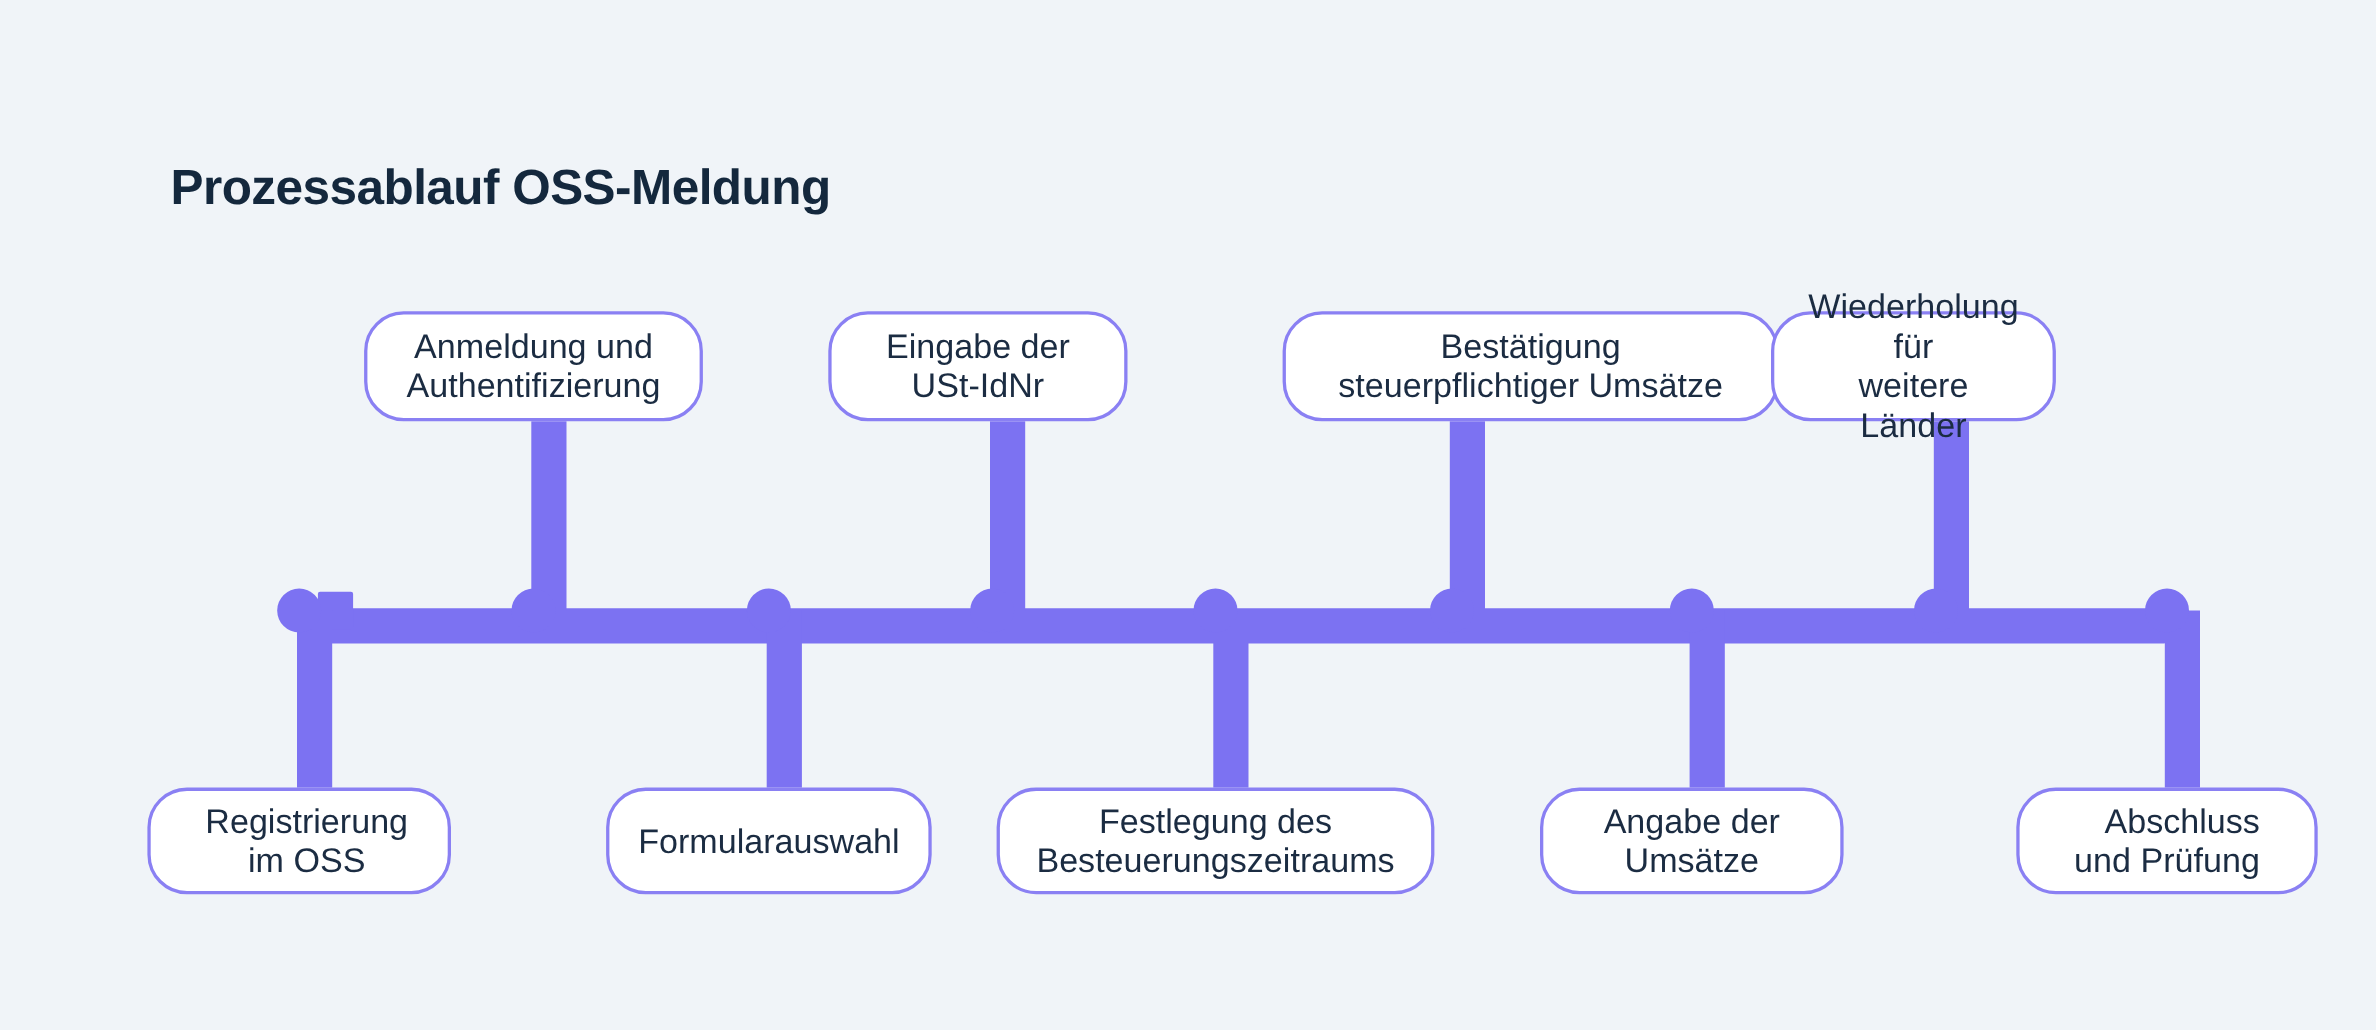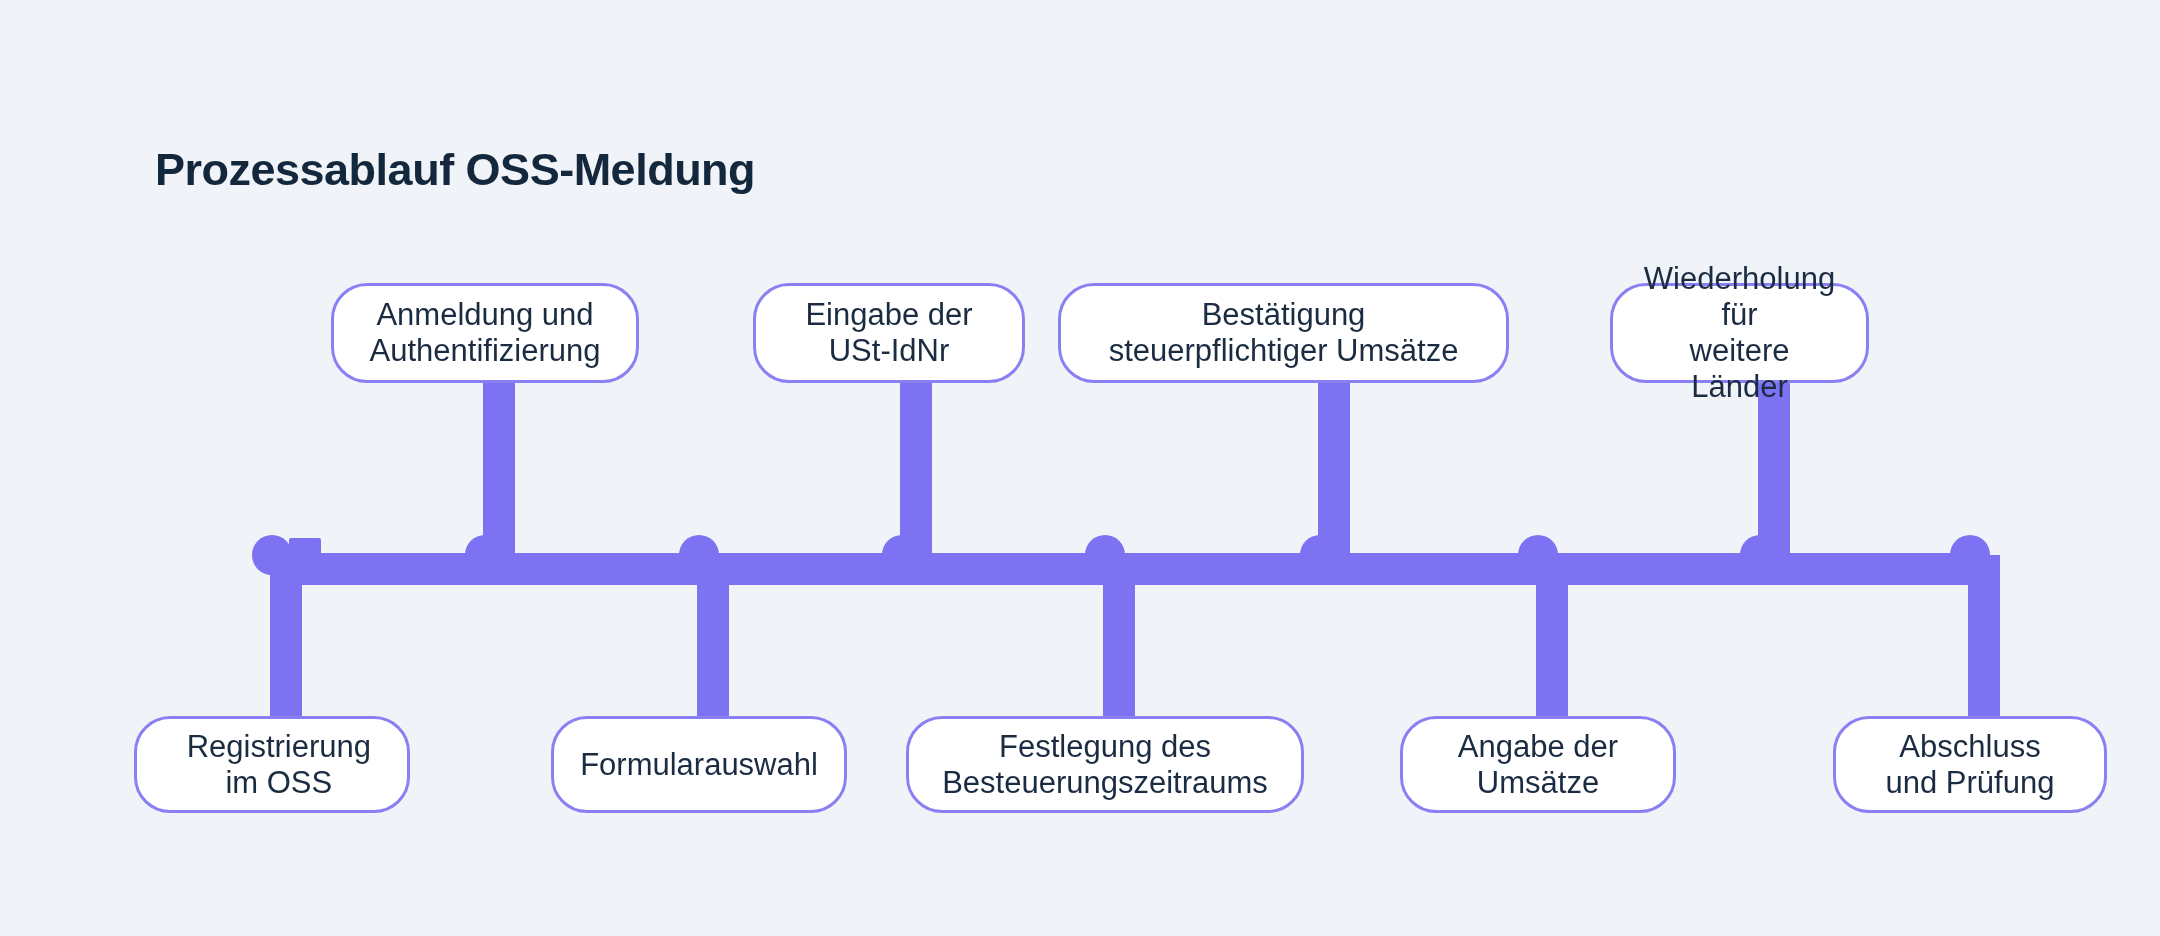--- a/index.html
+++ b/index.html
@@ -119,40 +119,40 @@
 
     <div class="step-connector below" style="left:1071px;"></div>
     <div class="timeline-dot" style="left:1053px;"></div>
     <div class="step-box below" style="left:874px;width:398px;">
       <span class="step-label">Festlegung des
 Besteuerungszeitraums</span>
     </div>
 
     <div class="step-connector above" style="left:1286px;"></div>
     <div class="timeline-dot" style="left:1268px;"></div>
-    <div class="step-box above" style="left:1026px;width:451px;">
+    <div class="step-box above" style="left:1134px;width:451px;">
       <span class="step-label">Bestätigung
 steuerpflichtiger Umsätze</span>
     </div>
 
     <div class="step-connector below" style="left:1504px;"></div>
     <div class="timeline-dot" style="left:1486px;"></div>
     <div class="step-box below" style="left:1368px;width:276px;">
       <span class="step-label">Angabe der
 Umsätze</span>
     </div>
 
     <div class="step-connector above" style="left:1726px;"></div>
     <div class="timeline-dot" style="left:1708px;"></div>
     <div class="step-box above" style="left:1578px;width:259px;">
       <span class="step-label">Wiederholung für
 weitere Länder</span>
     </div>
 
     <div class="step-connector below" style="left:1936px;"></div>
     <div class="timeline-dot" style="left:1918px;"></div>
-    <div class="step-box below" style="left:1801px;width:274px;">
+    <div class="step-box below" style="left:1801px;width:274px;text-align:right;">
       <span class="step-label">Abschluss
 und Prüfung</span>
     </div>
 
   </div>
 </div>
 
 </body></html>

